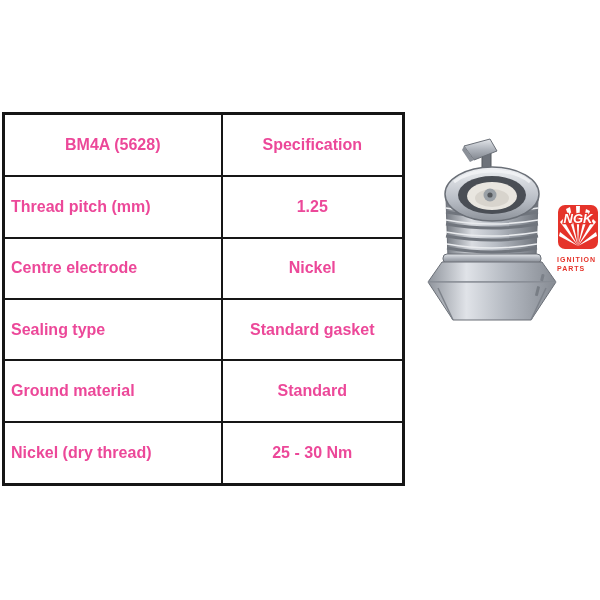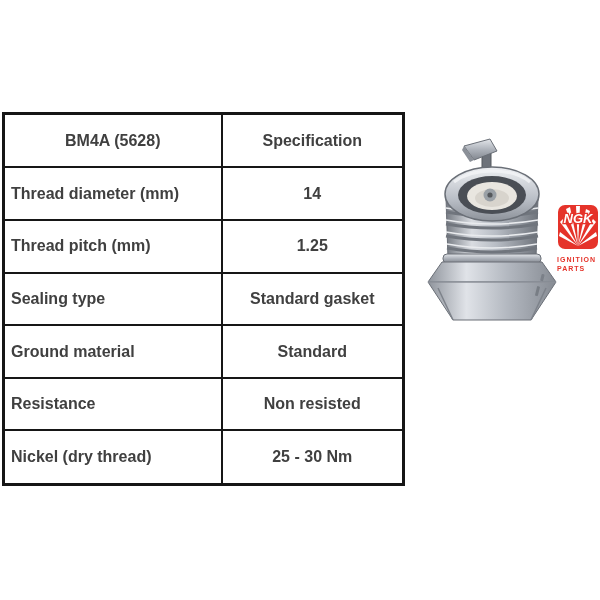--- a/index.html
+++ b/index.html
@@ -8,21 +8,21 @@
     font-family:"Liberation Sans",sans-serif;color:#111;overflow:hidden;
   }
   
   .spec-table{
     position:absolute;left:2px;top:112px;width:400px;height:374px;
     border-collapse:collapse;table-layout:fixed;
     border:3px solid #161616;
   }
   .spec-table td{
     border:2px solid #161616;
-    font-size:16px;font-weight:bold;color:#404040;
+    font-size:16px;font-weight:bold;color:#ec4899;
     padding:0;vertical-align:middle;background:#fff;
     overflow:hidden;white-space:nowrap;
   }
   .spec-table .col-label{width:218px;}
   .spec-table .col-value{width:182px;}
   .spec-table td.label{text-align:left;padding-left:6px;}
   .spec-table td.value{text-align:center;}
   .spec-table tr.hdr td{text-align:center;}
   
   .plug-wrap{position:absolute;left:424px;top:138px;width:136px;height:184px;}
@@ -40,38 +40,34 @@
   <colgroup>
       <col class="col-label">
       <col class="col-value">
     </colgroup>
   <tbody>
     <tr class="hdr">
       <td>BM4A (5628)</td>
       <td>Specification</td>
     </tr>
     <tr>
-      <td class="label">Thread diameter (mm)</td>
-      <td class="value">14</td>
+      <td class="label">Thread pitch (mm)</td>
+      <td class="value">1.25</td>
     </tr>
     <tr>
-      <td class="label">Thread pitch (mm)</td>
-      <td class="value">1.25</td>
+      <td class="label">Centre electrode</td>
+      <td class="value">Nickel</td>
     </tr>
     <tr>
       <td class="label">Sealing type</td>
       <td class="value">Standard gasket</td>
     </tr>
     <tr>
       <td class="label">Ground material</td>
       <td class="value">Standard</td>
-    </tr>
-    <tr>
-      <td class="label">Resistance</td>
-      <td class="value">Non resisted</td>
     </tr>
     <tr>
       <td class="label">Nickel (dry thread)</td>
       <td class="value">25 - 30 Nm</td>
     </tr>
   </tbody>
 </table>
 
 <div class="plug-wrap">
   <svg width="136" height="184" viewBox="0 0 136 184">

